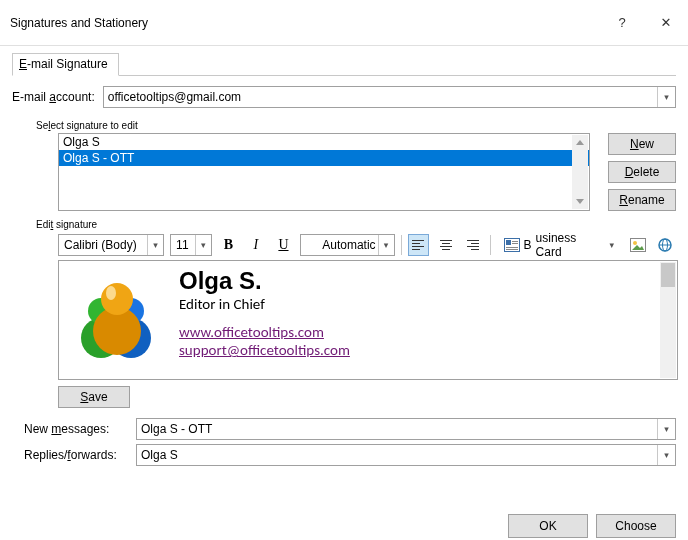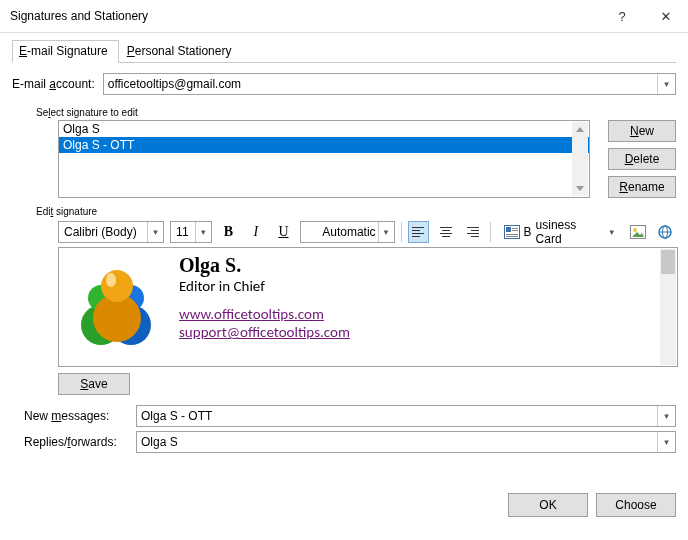--- a/index.html
+++ b/index.html
@@ -7,21 +7,21 @@
     margin: 0;
     font-family: "Segoe UI", Tahoma, sans-serif;
     font-size: 12px;
     background: #fff;
     color: #000;
     width: 688px;
     height: 540px;
     overflow: hidden;
   }
   .titlebar {
-    height: 33px;
+    height: 46px;
     display: flex;
     align-items: center;
     padding-left: 10px;
     border-bottom: 1px solid #e0e0e0;
     background: #fff;
   }
   .titlebar .title { flex: 1; font-size: 12px; }
   .titlebar .sysbtn {
     width: 44px;
     height: 30px;
@@ -183,38 +183,38 @@
     padding: 4px 20px 4px 8px;
   }
   .editor .sb {
     position: absolute; right: 1px; top: 1px; bottom: 1px; width: 16px; background: #f0f0f0;
   }
   .editor .sb .thumb {
     position: absolute; top: 1px; left: 1px; right: 1px; height: 24px; background: #c8c8c8;
   }
   .editor .avatar svg { width: 100px; height: 100px; }
   .editor .sigtext { margin-left: 12px; margin-top: 2px; }
-  .sigtext .name { font-family: Liberation Serif, serif; font-size: 20px; font-weight: bold; }
+  .sigtext .name { font-family: Liberation Sans, sans-serif; font-size: 24px; font-weight: bold; }
   .sigtext .role { font-family: Calibri, sans-serif; font-size: 15px; }
   .sigtext .link { font-family: Calibri, sans-serif; font-size: 15px; color: #701a75; text-decoration: underline; }
   .saverow {
     display: flex; align-items: center; gap: 16px;
     margin-left: 46px; margin-top: 6px;
   }
   .linklike { color: #0066cc; text-decoration: underline; cursor: pointer; }
   .defaults {
     margin-top: 10px;
   }
   .defaults .drow {
     display: flex; align-items: center; margin: 4px 0 4px 12px; justify-content: flex-end;
   }
   .defaults .drow .dlbl { width: 104px; }
   .footer {
     position: absolute;
-    bottom: 23px; right: 12px;
+    bottom: 2px; right: 12px;
     display: flex; gap: 8px;
   }
   .footerbtn {
     width: 80px; height: 24px;
     border: 1px solid #9f9f9f;
     background: #e1e1e1;
     display: flex; align-items: center; justify-content: center;
   }
   .section-head { margin-top: 10px; }
 </style>
@@ -223,21 +223,20 @@
 
 <div class="titlebar">
   <div class="title">Signatures and Stationery</div>
   <div class="sysbtn">?</div>
   <div class="sysbtn">✕</div>
 </div>
 
 <div class="content">
   <div class="tabbar">
     <div class="tab active"><span class="u">E</span>-mail Signature</div>
-    <div class="tab"><span class="u">P</span>ersonal Stationery</div>
   </div>
 
   <div class="row">
     <span class="lbl">E-mail <span style="text-decoration:underline">a</span>ccount:</span>
     <div class="combo" style="margin-left:8px">
       <span>officetooltips@gmail.com</span>
       <span class="chev">▾</span>
     </div>
   </div>
 

